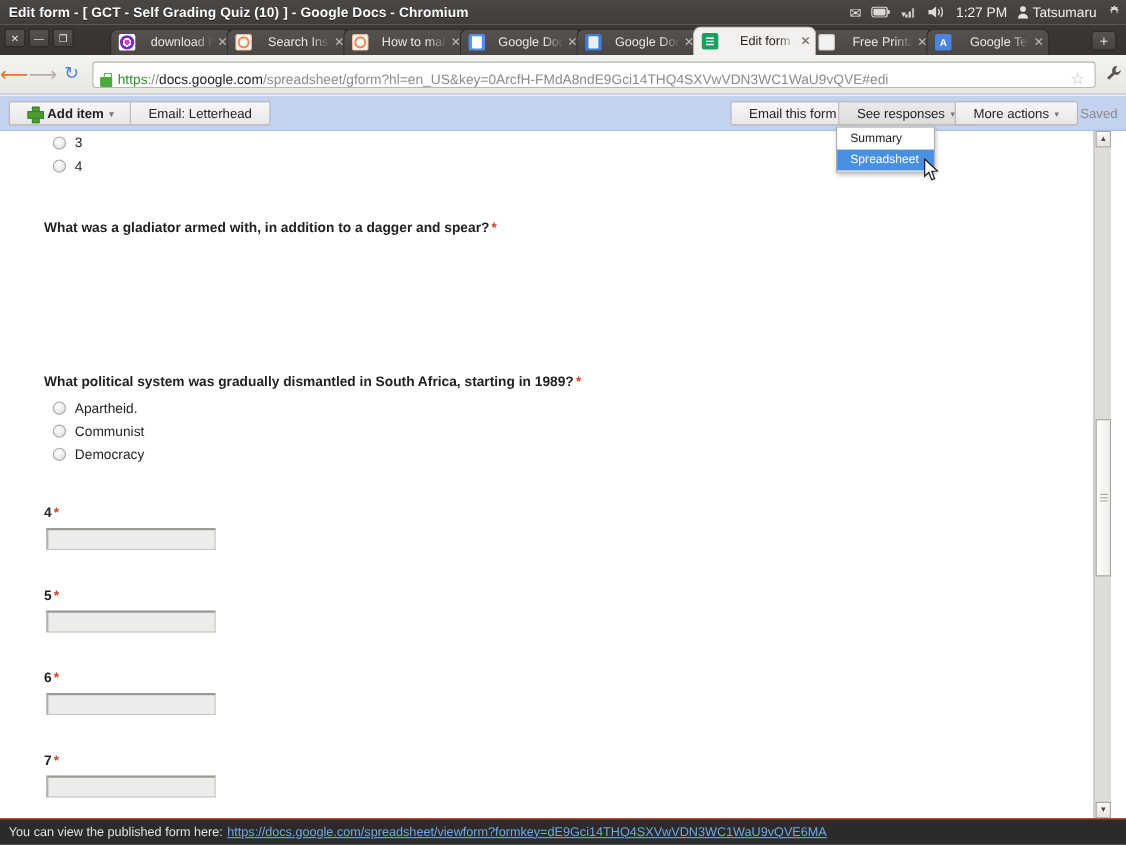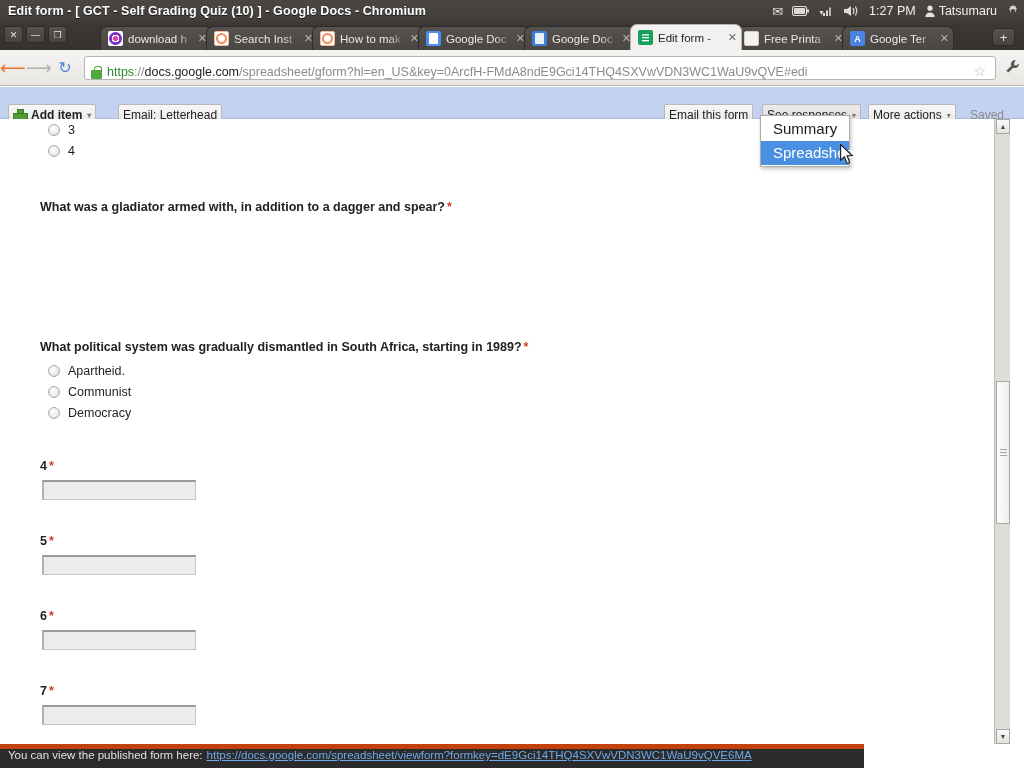--- a/index.html
+++ b/index.html
@@ -43,21 +43,21 @@
     color: #e8e5e2; font-size: 9px;
     display: flex; align-items: center; justify-content: center;
   }
   .tabs { position: absolute; left: 100px; top: 0; height: 28px; display: flex; align-items: flex-end; }
   .tab {
     height: 24px; width: 112px; margin-right: -6px;
     background: linear-gradient(to bottom, #55514e, #4a4643);
     border: 1px solid #2e2b29; border-bottom: none;
     border-radius: 7px 7px 0 0;
     display: flex; align-items: center; padding: 0 4px 0 7px;
-    position: relative; overflow: hidden;
+    position: relative; overflow: hidden; text-align: right;
   }
   .tab.active {
     background: #f2f1f0; border-color: #b9b5b2; z-index: 5;
     height: 26px;
   }
   .tab .favicon {
     width: 15px; height: 15px; flex: 0 0 15px; margin-right: 5px;
     border-radius: 2px; display: flex; align-items: center; justify-content: center;
     font-size: 9px; color: #fff; font-weight: bold;
   }
@@ -118,24 +118,24 @@
     flex: 0 0 auto;
   }
 
   
   .apptoolbar {
     position: absolute; left: 0; top: 87px; width: 1024px; height: 32px;
     background: #c3d2f0;
     border-bottom: 1px solid #a9bbe0;
   }
   .btn {
-    position: absolute; top: 17px; height: 22px;
+    position: absolute; top: 5px; height: 22px;
     background: linear-gradient(to bottom, #f7f7f7, #e7e7e7);
     border: 1px solid #bbb7b3; border-radius: 2px;
-    font-size: 12px; color: #222; display: flex; align-items: center; padding: 0 4px;
+    font-size: 12px; color: #222; display: flex; align-items: center; padding: 0 16px;
     white-space: nowrap;
   }
   .btn .caret { margin-left: 5px; color: #7b7773; font-size: 8px; }
   .plusicon {
     width: 13px; height: 13px; margin-right: 5px; position: relative; flex: 0 0 auto;
   }
   .plusicon:before, .plusicon:after {
     content: ""; position: absolute; background: #4f9b33; border: 1px solid #3e7d28;
   }
   .plusicon:before { left: 4px; top: 0; width: 5px; height: 13px; }
@@ -147,21 +147,21 @@
   .btn-moreact { left: 868px; }
   .btn-saved { left: 966px; color: #8d8a87; background: none; border: none; }
 
   
   .dropdown {
     position: absolute; left: 760px; top: 115px; width: 90px;
     background: #ffffff; border: 1px solid #b0acA8;
     box-shadow: 1px 2px 4px rgba(0,0,0,.25);
     z-index: 50; padding: 1px 0;
   }
-  .ditem { font-size: 15px; padding: 3px 8px 4px 12px; color: #1a1a1a; white-space: nowrap; }
+  .ditem { font-size: 11px; padding: 3px 8px 4px 12px; color: #1a1a1a; white-space: nowrap; }
   .ditem.sel { background: #4a90e2; color: #ffffff; }
   .cursor {
     position: absolute; left: 840px; top: 144px; width: 14px; height: 21px; z-index: 60;
   }
 
   
   .content {
     position: absolute; left: 0; top: 119px; width: 994px; height: 625px;
     background: #ffffff; overflow: hidden;
   }
@@ -201,23 +201,23 @@
     position: absolute; left: 1px; top: 262px; width: 14px; height: 143px;
     background: linear-gradient(to right, #fcfcfb, #f0efed);
     border: 1px solid #a9a6a3;
     display: flex; align-items: center; justify-content: center;
   }
   .sb-grip { width: 7px; height: 7px; display:flex; flex-direction: column; justify-content: space-between; }
   .sb-grip i { display: block; height: 1px; background: #a9a6a3; }
 
   
   .statusbar {
-    position: absolute; left: 0; top: 744px; width: 864px; height: 24px;
-    background: #2b2b2b; display: flex; 
-    border-top: 5px solid #c2410c;
+    position: absolute; left: 0; top: 744px; width: 1024px; height: 24px;
+    background: #2b2b2b; display: flex; align-items: center;
+    border-top: 1px solid #c2410c;
   }
   .status-text { font-size: 11.5px; color: #e2e0de; margin-left: 8px; white-space: nowrap; }
   .status-link { font-size: 11.5px; color: #6fa8e8; text-decoration: underline; margin-left: 4px; white-space: nowrap; }
 </style>
 </head>
 <body>
 
 <div class="titlebar">
   <div class="title-text">Edit form - [ GCT - Self Grading Quiz (10) ] - Google Docs - Chromium</div>
   <div class="sys-tray">

